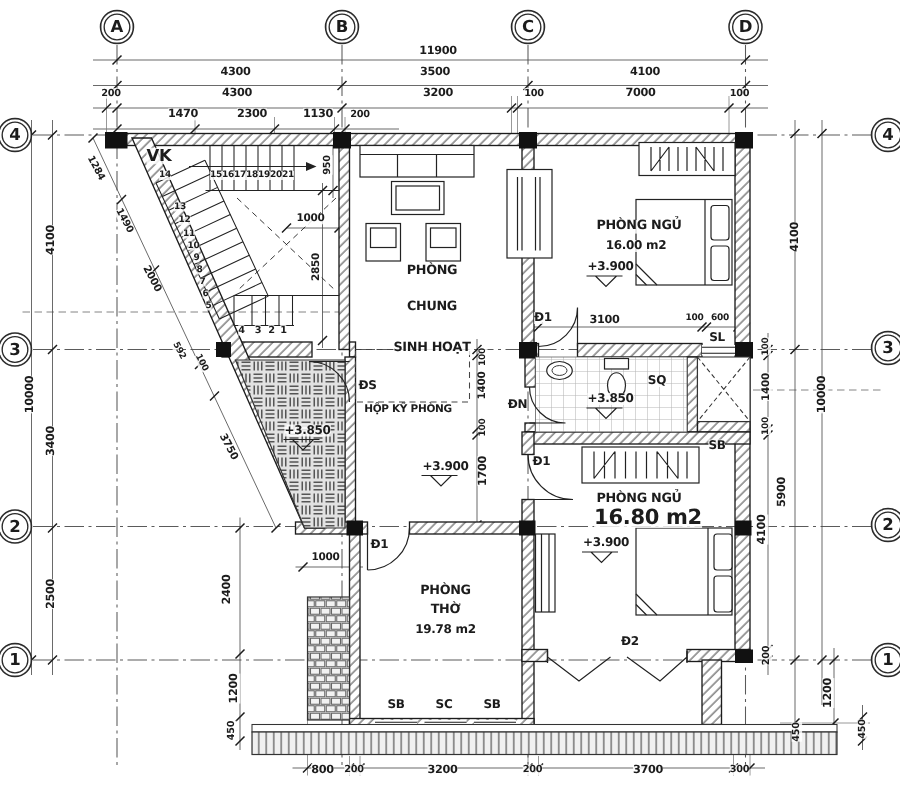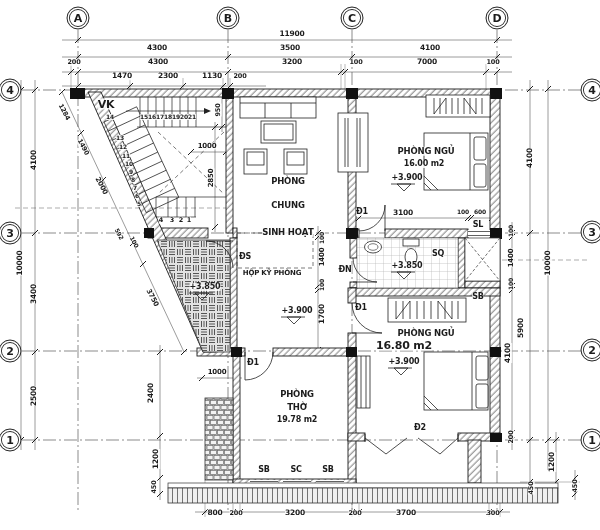--- a/index.html
+++ b/index.html
@@ -338,35 +338,35 @@
     <div class="lbl" style="left: 264px; top: 470px; font-size: 8px; transform: translate(-50%, -50%);">SB</div>
     <div class="lbl" style="left: 296px; top: 470px; font-size: 8px; transform: translate(-50%, -50%);">SC</div>
     <div class="lbl" style="left: 328px; top: 470px; font-size: 8px; transform: translate(-50%, -50%);">SB</div>
     <div class="lbl" style="left: 288px; top: 181px; font-size: 8.5px; transform: translate(-50%, -50%);">PHÒNG</div>
     <div class="lbl" style="left: 288px; top: 193px; font-size: 8.5px; transform: translate(-50%, -50%); margin-top: 39px;">SINH HOẠT</div>
     <div class="lbl" style="left: 288px; top: 205px; font-size: 8.5px; transform: translate(-50%, -50%);">CHUNG</div>
     <div class="lbl" style="left: 426px; top: 151px; font-size: 8.5px; transform: translate(-50%, -50%);">PHÒNG NGỦ</div>
     <div class="lbl" style="left: 424px; top: 164px; font-size: 8px; transform: translate(-50%, -50%);">16.00 m2</div>
     <div class="lbl" style="left: 407px; top: 178px; font-size: 8px; transform: translate(-50%, -50%);">+3.900</div>
     <div class="lbl" style="left: 426px; top: 333px; font-size: 8.5px; transform: translate(-50%, -50%);">PHÒNG NGỦ</div>
-    <div class="lbl" style="left: 404px; top: 345px; font-size: 11px; transform: translate(-50%, -50%);">16.80 m2</div>
+    <div class="lbl" style="left: 432px; top: 345px; font-size: 14px; transform: translate(-50%, -50%);">16.80 m2</div>
     <div class="lbl" style="left: 404px; top: 362px; font-size: 8px; transform: translate(-50%, -50%);">+3.900</div>
     <div class="lbl" style="left: 407px; top: 266px; font-size: 8px; transform: translate(-50%, -50%);">+3.850</div>
     <div class="lbl" style="left: 205px; top: 287px; font-size: 8px; transform: translate(-50%, -50%);">+3.850</div>
     <div class="lbl" style="left: 297px; top: 311px; font-size: 8px; transform: translate(-50%, -50%);">+3.900</div>
     <div class="lbl" style="left: 272px; top: 273px; font-size: 7px; transform: translate(-50%, -50%);">HỘP KỸ PHÒNG</div>
     <div class="lbl" style="left: 297px; top: 394px; font-size: 8.5px; transform: translate(-50%, -50%);">PHÒNG</div>
     <div class="lbl" style="left: 297px; top: 407px; font-size: 8.5px; transform: translate(-50%, -50%);">THỜ</div>
     <div class="lbl" style="left: 297px; top: 420px; font-size: 8px; transform: translate(-50%, -50%);">19.78 m2</div>
     <div class="lbl" style="left: 217px; top: 372px; font-size: 7px; transform: translate(-50%, -50%);">1000</div>
     <div class="lbl" style="left: 215px; top: 513px; font-size: 7.5px; transform: translate(-50%, -50%);">800</div>
     <div class="lbl" style="left: 236px; top: 513px; font-size: 6.5px; transform: translate(-50%, -50%);">200</div>
     <div class="lbl" style="left: 295px; top: 513px; font-size: 7.5px; transform: translate(-50%, -50%);">3200</div>
     <div class="lbl" style="left: 355px; top: 513px; font-size: 6.5px; transform: translate(-50%, -50%);">200</div>
-    <div class="lbl" style="left: 406px; top: 513px; font-size: 7.5px; transform: translate(-50%, -50%);">3700</div>
+    <div class="lbl" style="left: 432px; top: 513px; font-size: 7.5px; transform: translate(-50%, -50%);">3700</div>
     <div class="lbl" style="left: 493px; top: 513px; font-size: 6.5px; transform: translate(-50%, -50%);">300</div>
     <div class="bub" style="left: 78px; top: 18px;">A</div>
     <div class="bub" style="left: 228px; top: 18px;">B</div>
     <div class="bub" style="left: 352px; top: 18px;">C</div>
     <div class="bub" style="left: 497px; top: 18px;">D</div>
     <div class="bub" style="left: 10px; top: 90px;">4</div>
     <div class="bub" style="left: 10px; top: 233px;">3</div>
     <div class="bub" style="left: 10px; top: 351px;">2</div>
     <div class="bub" style="left: 10px; top: 440px;">1</div>
     <div class="bub" style="left: 592px; top: 90px;">4</div>

